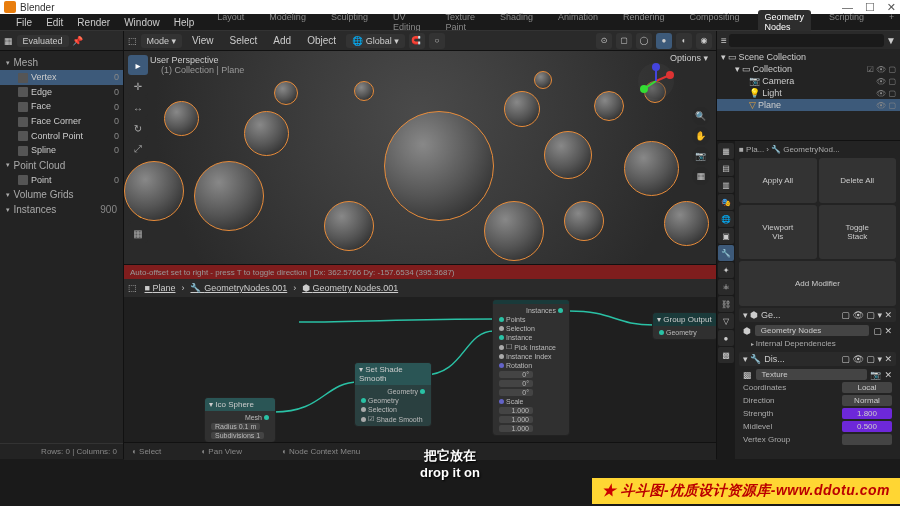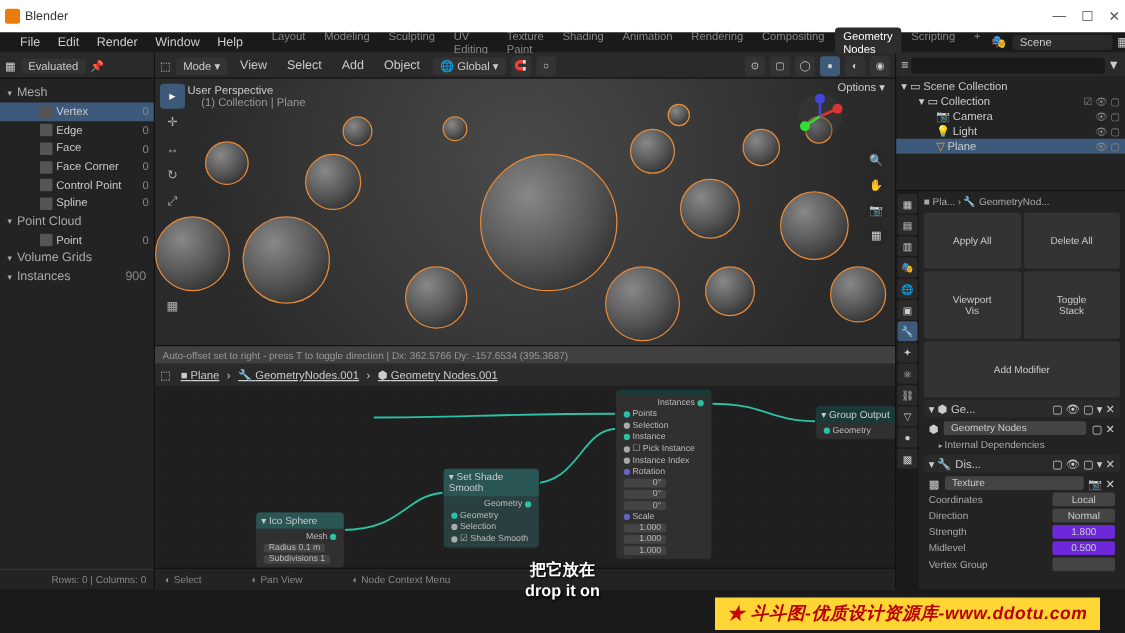--- a/index.html
+++ b/index.html
@@ -1,37 +1,37 @@
 <!DOCTYPE html>
 <html><head>
 <meta charset="utf-8">
 <style>
 * { margin:0; padding:0; box-sizing:border-box; font-family: Arial, sans-serif; }
 body { width:900px; height:506px; background:#1a1a1a; color:#ccc; font-size:10px; overflow:hidden; position:relative; }
-.titlebar { height:26px; background:#fff; display:flex; align-items:center; padding:0 4px; color:#333; }
+.titlebar { height:14px; background:#fff; display:flex; align-items:center; padding:0 4px; color:#333; }
 .titlebar .logo { width:12px; height:12px; background:#e87d0d; border-radius:2px; margin-right:4px; }
 .titlebar .title { flex:1; font-size:10px; }
 .titlebar .win-controls { display:flex; gap:12px; font-size:11px; color:#555; }
 .menubar { height:17px; background:#1a1a1a; display:flex; align-items:center; padding:0 4px; gap:2px; border-bottom:1px solid #333; }
 .menubar .blender-icon { width:14px; height:14px; background:#e87d0d; border-radius:50%; margin-right:4px; }
 .menu-item { padding:2px 6px; font-size:10px; color:#ccc; cursor:pointer; }
-.workspace-tabs { display:flex; margin-left:8px; gap:1px; }
+.workspace-tabs { display:flex; margin-left:8px; gap:11px; }
 .ws-tab { padding:2px 7px; font-size:9px; color:#888; cursor:pointer; }
 .ws-tab.active { background:#2d2d2d; color:#fff; border-radius:3px 3px 0 0; }
 .scene-bar { margin-left:auto; display:flex; align-items:center; gap:4px; }
 .scene-field { background:#2a2a2a; padding:1px 6px; border-radius:3px; font-size:9px; display:flex; align-items:center; gap:2px; min-width:80px; }
 
 .main { display:flex; height:428px; }
 .left-panel { width:124px; background:#232323; border-right:1px solid #111; display:flex; flex-direction:column; }
 .sheet-header { height:20px; background:#2a2a2a; display:flex; align-items:center; padding:0 4px; gap:4px; border-bottom:1px solid #111; font-size:9px; }
 .sheet-header .dropdown { background:#333; padding:1px 6px; border-radius:3px; }
 .attr-tree { padding:4px 0; }
 .attr-group { padding:2px 6px; font-size:10px; color:#aaa; display:flex; align-items:center; gap:4px; }
 .attr-group::before { content:"▾"; font-size:7px; }
-.attr-item { padding:2px 4px 2px 32px; font-size:9px; display:flex; justify-content:space-between; align-items:center; }
+.attr-item { padding:2px 4px 2px 18px; font-size:9px; display:flex; justify-content:space-between; align-items:center; }
 .attr-item.selected { background:#3d5a7a; }
 .attr-item .count { color:#888; }
 .mini-icon { display:inline-block; width:10px; height:10px; background:#555; border-radius:1px; margin-right:3px; vertical-align:middle; }
 .sheet-footer { margin-top:auto; padding:3px 6px; font-size:8px; color:#888; border-top:1px solid #333; text-align:right; }
 
 .viewport-col { flex:1; display:flex; flex-direction:column; }
 .vp-header { height:20px; background:#2a2a2a; display:flex; align-items:center; padding:0 4px; gap:4px; font-size:9px; border-bottom:1px solid #111; }
 .vp-btn { background:#333; padding:2px 6px; border-radius:3px; font-size:9px; }
 .vp-header .spacer { flex:1; }
 .icon-btn { width:16px; height:16px; background:#333; border-radius:3px; display:flex; align-items:center; justify-content:center; font-size:8px; }
@@ -43,21 +43,21 @@
 .tool-btn { width:20px; height:20px; background:#2a2a2a; border-radius:3px; display:flex; align-items:center; justify-content:center; color:#aaa; font-size:10px; }
 .tool-btn.active { background:#3d5a7a; color:#fff; }
 .vp-gizmo { position:absolute; right:40px; top:10px; width:40px; height:40px; }
 .vp-nav { position:absolute; right:6px; top:56px; display:flex; flex-direction:column; gap:2px; }
 .nav-btn { width:18px; height:18px; background:rgba(40,40,40,.7); border-radius:50%; display:flex; align-items:center; justify-content:center; font-size:9px; }
 .options { position:absolute; right:8px; top:2px; font-size:9px; color:#ccc; }
 
 .sphere { position:absolute; border-radius:50%; background: radial-gradient(circle at 35% 30%, #888, #555 50%, #333 80%); border:1px solid #e88c3a; }
 
 .node-editor { height:195px; background:#1a1a1a; border-top:1px solid #111; position:relative; }
-.ne-status { height:14px; background:#404040; font-size:8px; color:#999; padding:0 6px; display:flex; align-items:center; }
+.ne-status { height:14px; background:#7f1d1d; font-size:8px; color:#999; padding:0 6px; display:flex; align-items:center; }
 .ne-header { height:18px; background:#2a2a2a; display:flex; align-items:center; padding:0 4px; gap:4px; font-size:9px; }
 .breadcrumb { display:flex; gap:2px; align-items:center; }
 .bc-item { padding:1px 4px;text-decoration:underline; }
 .ne-canvas { position:relative; flex:1; height:145px; background:#1f1f1f; background-image: radial-gradient(#333 0.5px, transparent 0.5px); background-size:20px 20px; overflow:hidden; }
 
 .node { position:absolute; background:#303030; border:1px solid #222; border-radius:4px; font-size:8px; }
 .node-head { padding:2px 4px; border-radius:3px 3px 0 0; font-size:8px; }
 .node-head.dark { background:#1a3a3a; }
 .node-head.teal { background:#2a5555; }
 .node-body { padding:2px 4px; }
@@ -93,21 +93,21 @@
 .prop-btn { flex:1; background:#333; padding:18px; border-radius:3px; text-align:center; font-size:8px; }
 .prop-panel-head { background:#2a2a2a; padding:2px 4px; margin:2px 0; border-radius:2px; display:flex; align-items:center; gap:3px; }
 .prop-sub { padding:2px 4px 2px 12px; font-size:8px; color:#aaa; }
 .prop-sub::before { content:"▸ "; font-size:6px; }
 .prop-field-row { display:flex; align-items:center; gap:4px; padding:1px 4px; }
 .prop-label { flex:1; font-size:8px; color:#aaa; }
 .prop-val { background:#444; padding:1px 6px; border-radius:2px; font-size:8px; min-width:50px; text-align:center; }
 .prop-val.blue { background:#6d28d9; }
 
 .subtitle { position:absolute; bottom:26px; left:50%; transform:translateX(-50%); color:#fff; font-size:13px; font-weight:bold; text-align:center; text-shadow:1px 1px 2px #000; }
-.watermark { position:absolute; bottom:2px; right:20px; background:#ffd633; color:#b00; font-weight:bold; font-size:14px; padding:4px 10px; font-style:italic; letter-spacing:0.5px; }
+.watermark { position:absolute; bottom:2px; right:0; background:#ffd633; color:#b00; font-weight:bold; font-size:14px; padding:4px 10px; font-style:italic; letter-spacing:0.5px; }
 .watermark .star { color:#c00; }
 </style>
 </head>
 <body>
 
 <div class="titlebar">
   <span class="logo"></span>
   <span class="title">Blender</span>
   <div class="win-controls">
     <span>—</span>

